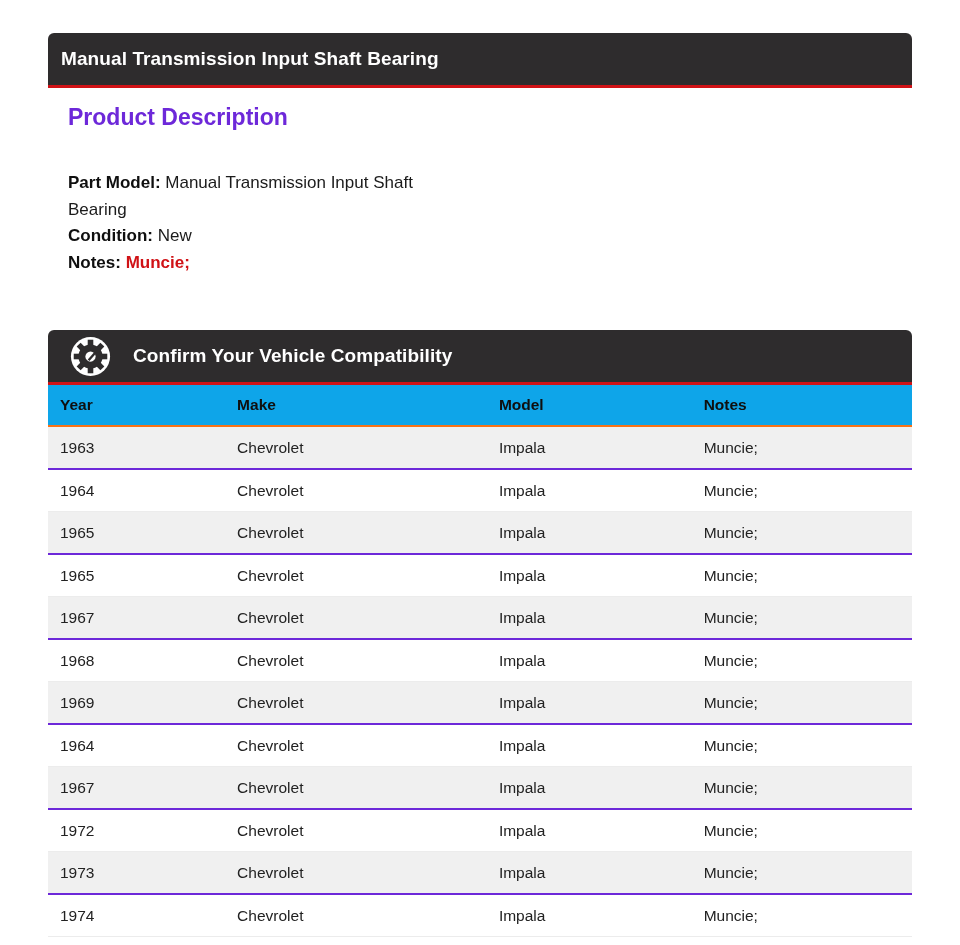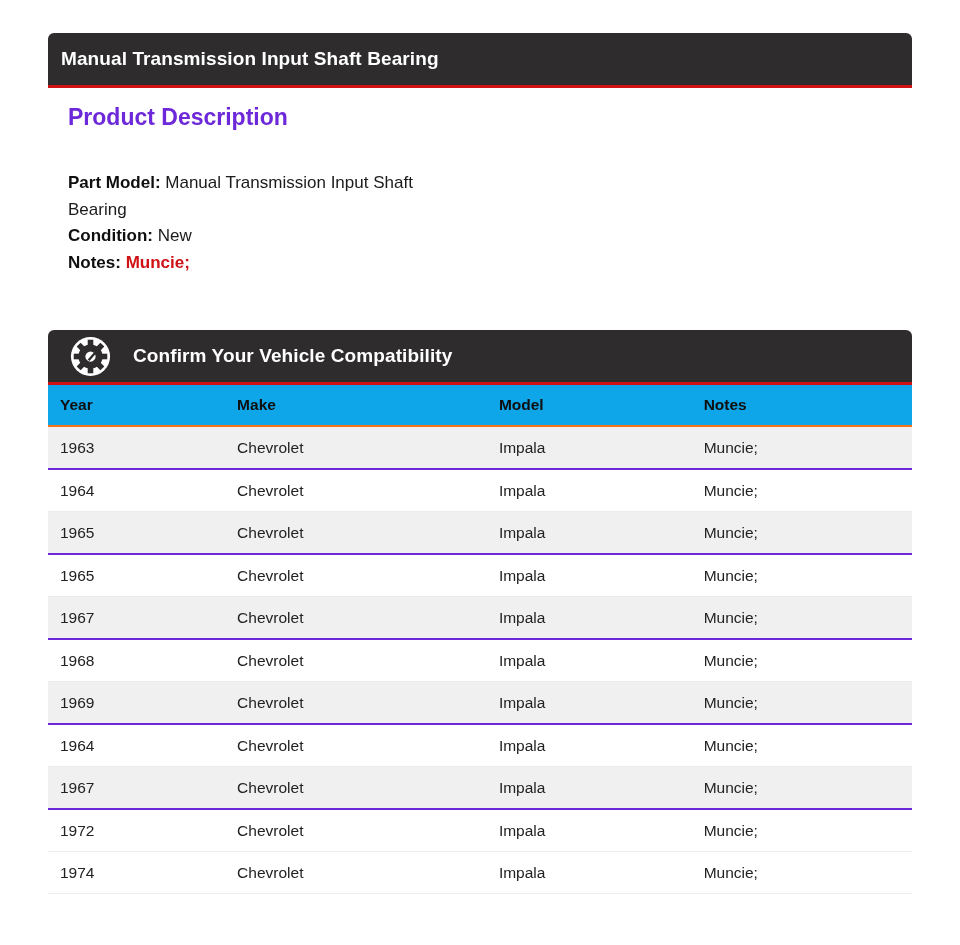--- a/index.html
+++ b/index.html
@@ -171,20 +171,26 @@
     <td>Chevrolet</td>
     <td>Impala</td>
     <td>Muncie;</td>
   </tr>
         <tr>
     <td>1972</td>
     <td>Chevrolet</td>
     <td>Impala</td>
     <td>Muncie;</td>
   </tr>
+        <tr class="alt">
+    <td>1973</td>
+    <td>Chevrolet</td>
+    <td>Impala</td>
+    <td>Muncie;</td>
+  </tr>
         <tr>
     <td>1974</td>
     <td>Chevrolet</td>
     <td>Impala</td>
     <td>Muncie;</td>
   </tr>
       </tbody>
   </table>
 
 </div>

